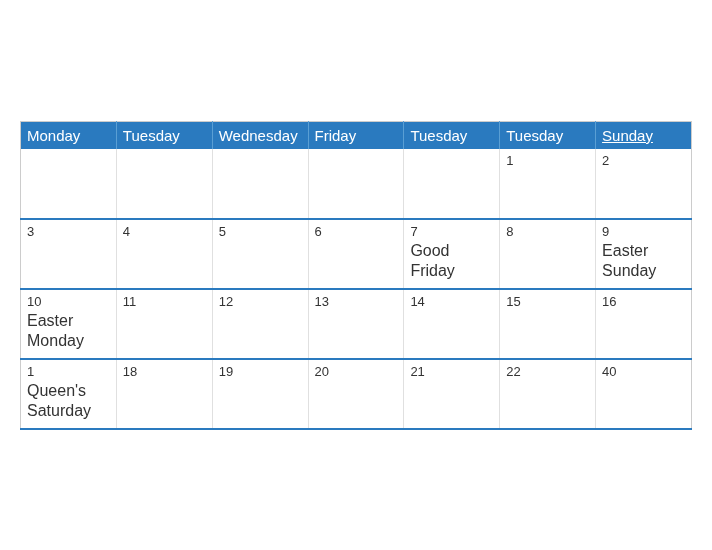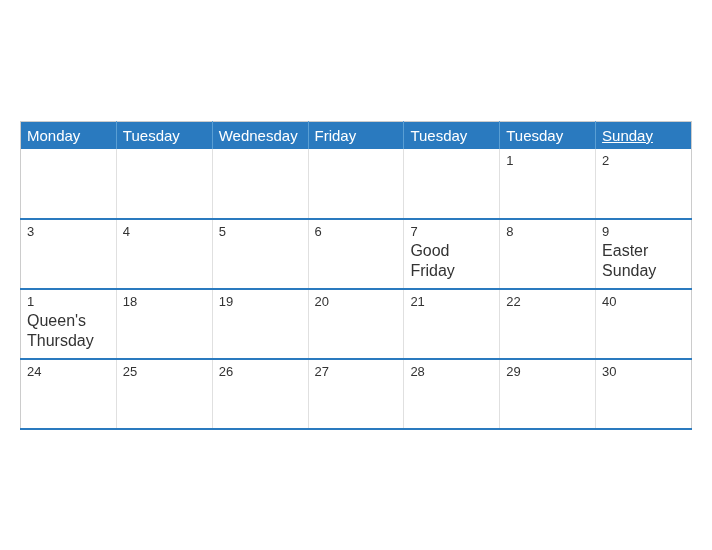--- a/index.html
+++ b/index.html
@@ -160,60 +160,61 @@
           <td>
             <span class="day-num">8</span>
           </td>
           <td>
             <span class="day-num">9</span>
             <span class="holiday">Easter Sunday</span>
           </td>
         </tr>
         <tr>
           <td>
+            <span class="day-num">10</span>
+            <span class="holiday">Easter Monday</span>
+          </td>
+          <td>
+            <span class="day-num">11</span>
+          </td>
+          <td>
+            <span class="day-num">12</span>
+          </td>
+          <td>
+            <span class="day-num">13</span>
+          </td>
+          <td>
+            <span class="day-num">14</span>
+          </td>
+          <td>
+            <span class="day-num">15</span>
+          </td>
+          <td>
+            <span class="day-num">16</span>
+          </td>
+        </tr>
+        <tr>
+          <td>
             <span class="day-num">1</span>
-            <span class="holiday">Queen's Thursday</span>
+            <span class="holiday">Queen's Saturday</span>
           </td>
           <td>
             <span class="day-num">18</span>
           </td>
           <td>
             <span class="day-num">19</span>
           </td>
           <td>
             <span class="day-num">20</span>
           </td>
           <td>
             <span class="day-num">21</span>
           </td>
           <td>
             <span class="day-num">22</span>
           </td>
           <td>
             <span class="day-num">40</span>
-          </td>
-        </tr>
-        <tr>
-          <td>
-            <span class="day-num">24</span>
-          </td>
-          <td>
-            <span class="day-num">25</span>
-          </td>
-          <td>
-            <span class="day-num">26</span>
-          </td>
-          <td>
-            <span class="day-num">27</span>
-          </td>
-          <td>
-            <span class="day-num">28</span>
-          </td>
-          <td>
-            <span class="day-num">29</span>
-          </td>
-          <td>
-            <span class="day-num">30</span>
           </td>
         </tr>
       </tbody>
   </table>
 </div>
 
 </body></html>

